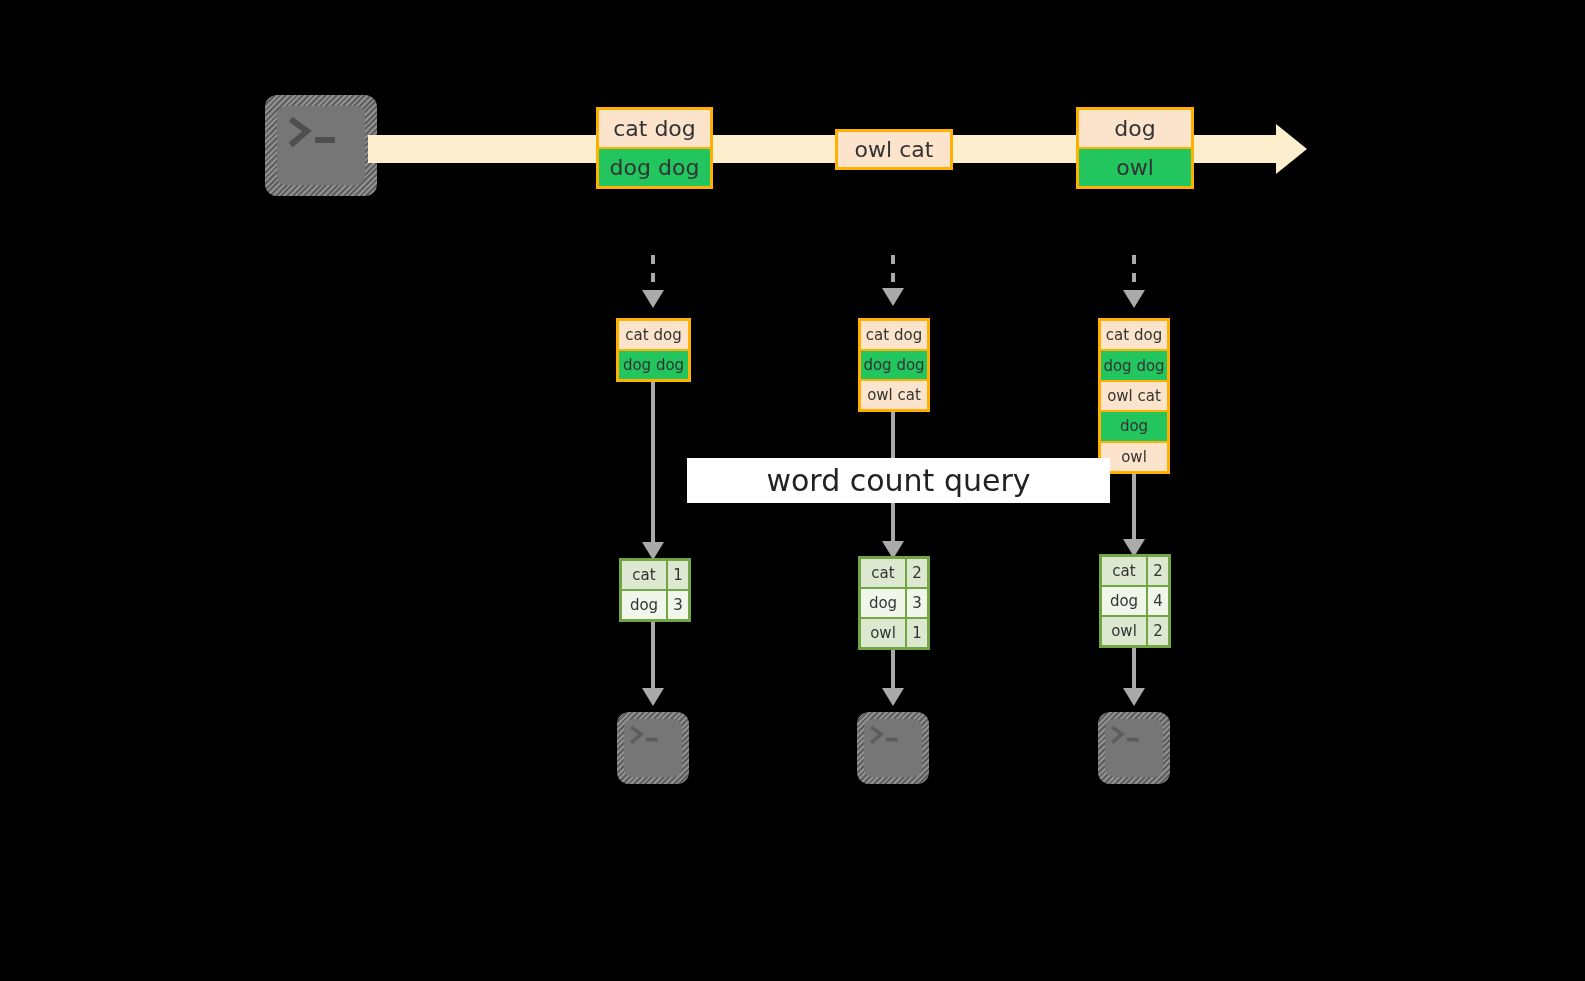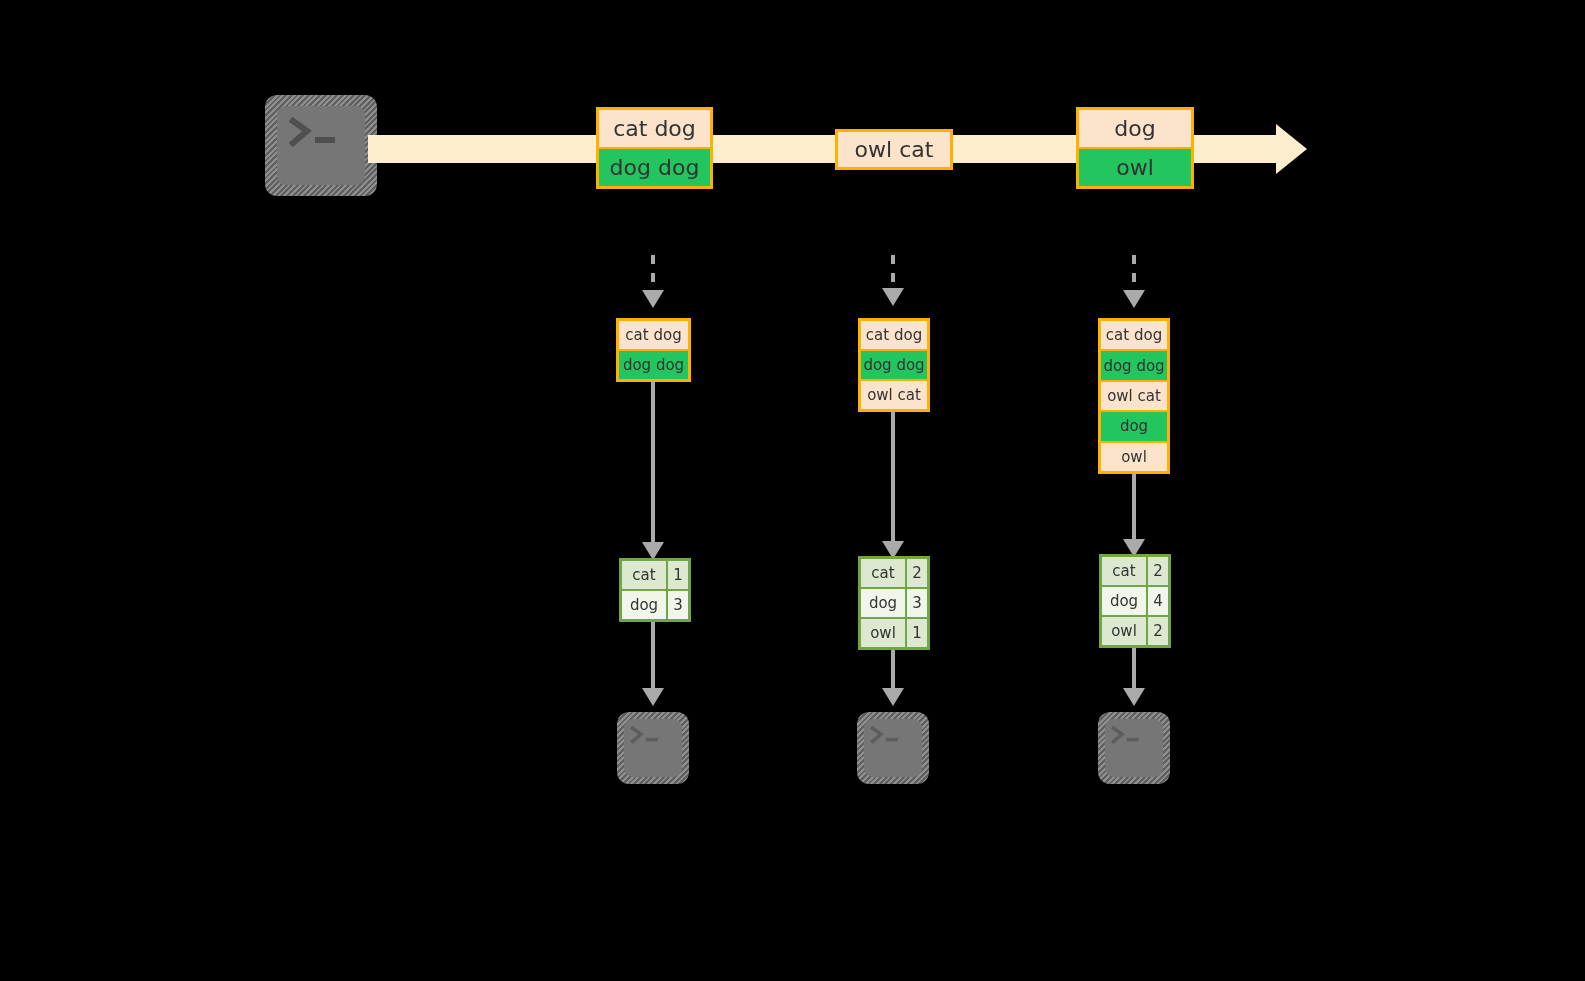--- a/index.html
+++ b/index.html
@@ -188,14 +188,15 @@
 
   <div class="term" style="left:1098px;top:712px;width:72px;height:72px;">
     <div class="hatch"></div>
     <div class="face" style="left:7px;top:7px;width:58px;height:58px;"></div>
     <svg width="36" height="22" viewBox="0 0 60 34" style="left:12px;top:13px;">
       <path d="M6 4 L20 14 L6 26" fill="none" stroke="#5d5d5d" stroke-width="6" stroke-linecap="square"></path>
       <rect x="28" y="20" width="20" height="6" fill="#5d5d5d"></rect>
     </svg>
   </div>
 
+  <div id="qlabel" style="left:687px;top:458px;width:423px;height:45px;font-size:30px;">word count query</div>
 
 </div>
 
 </body></html>

